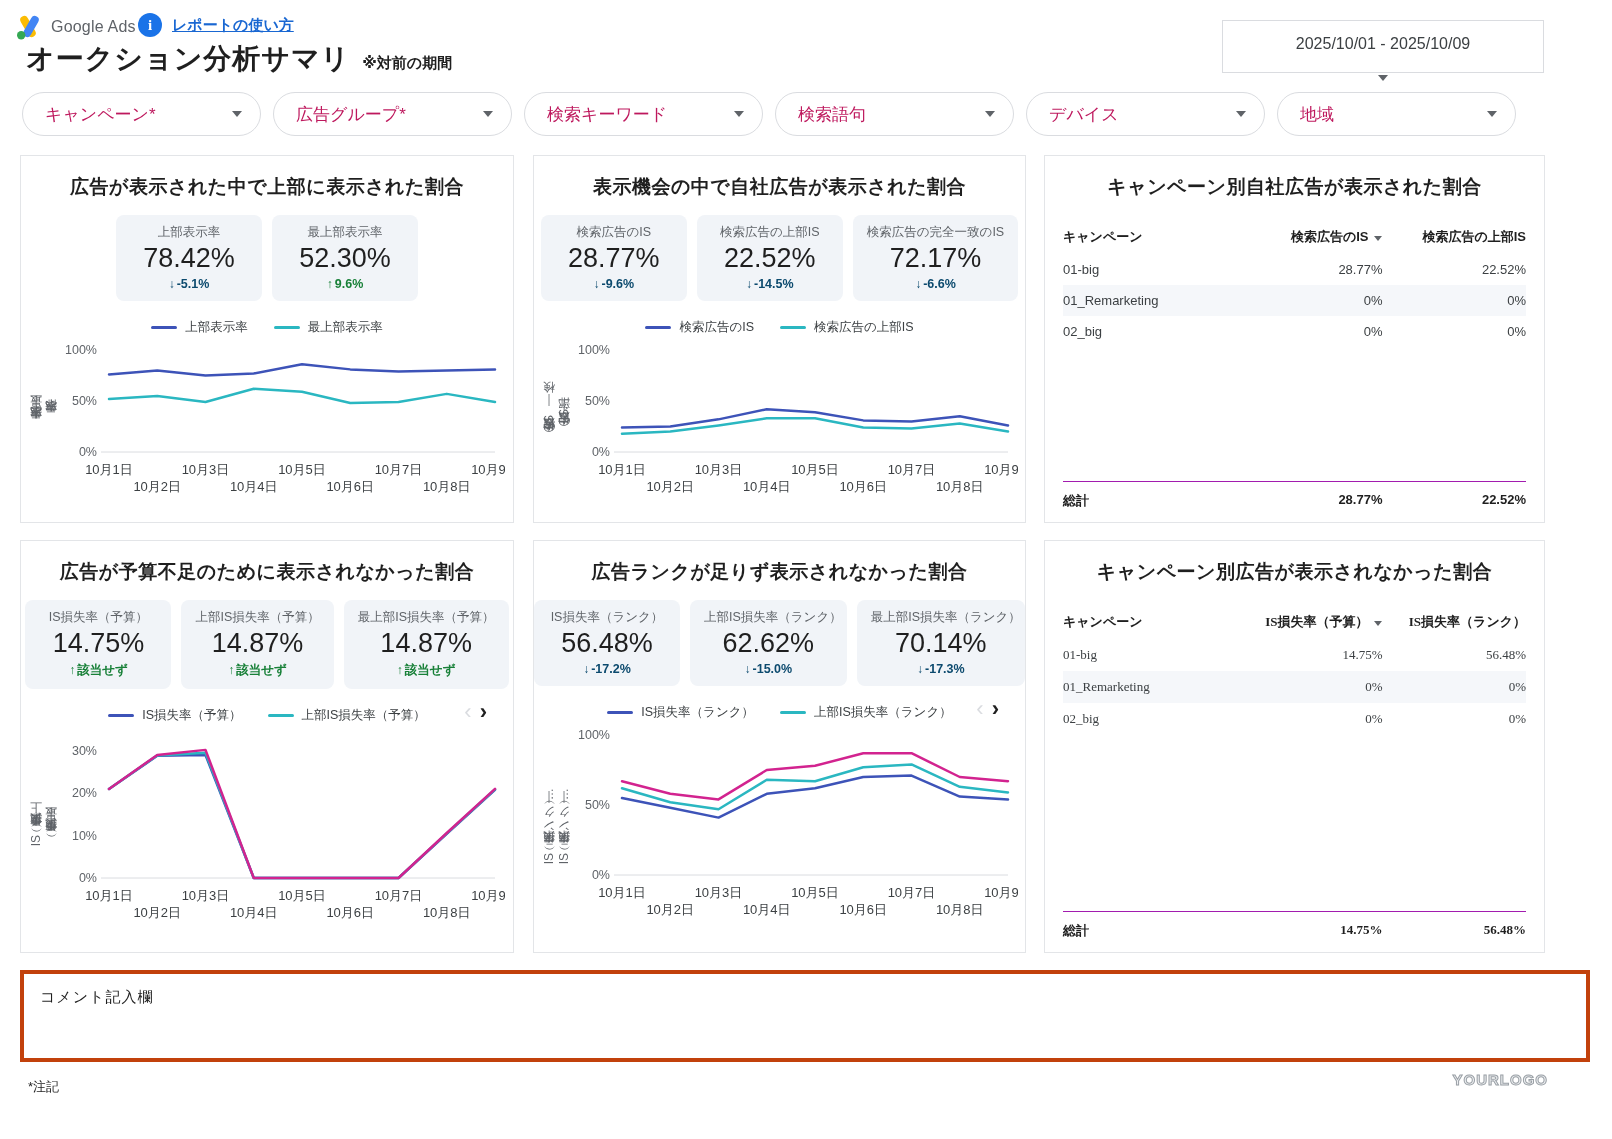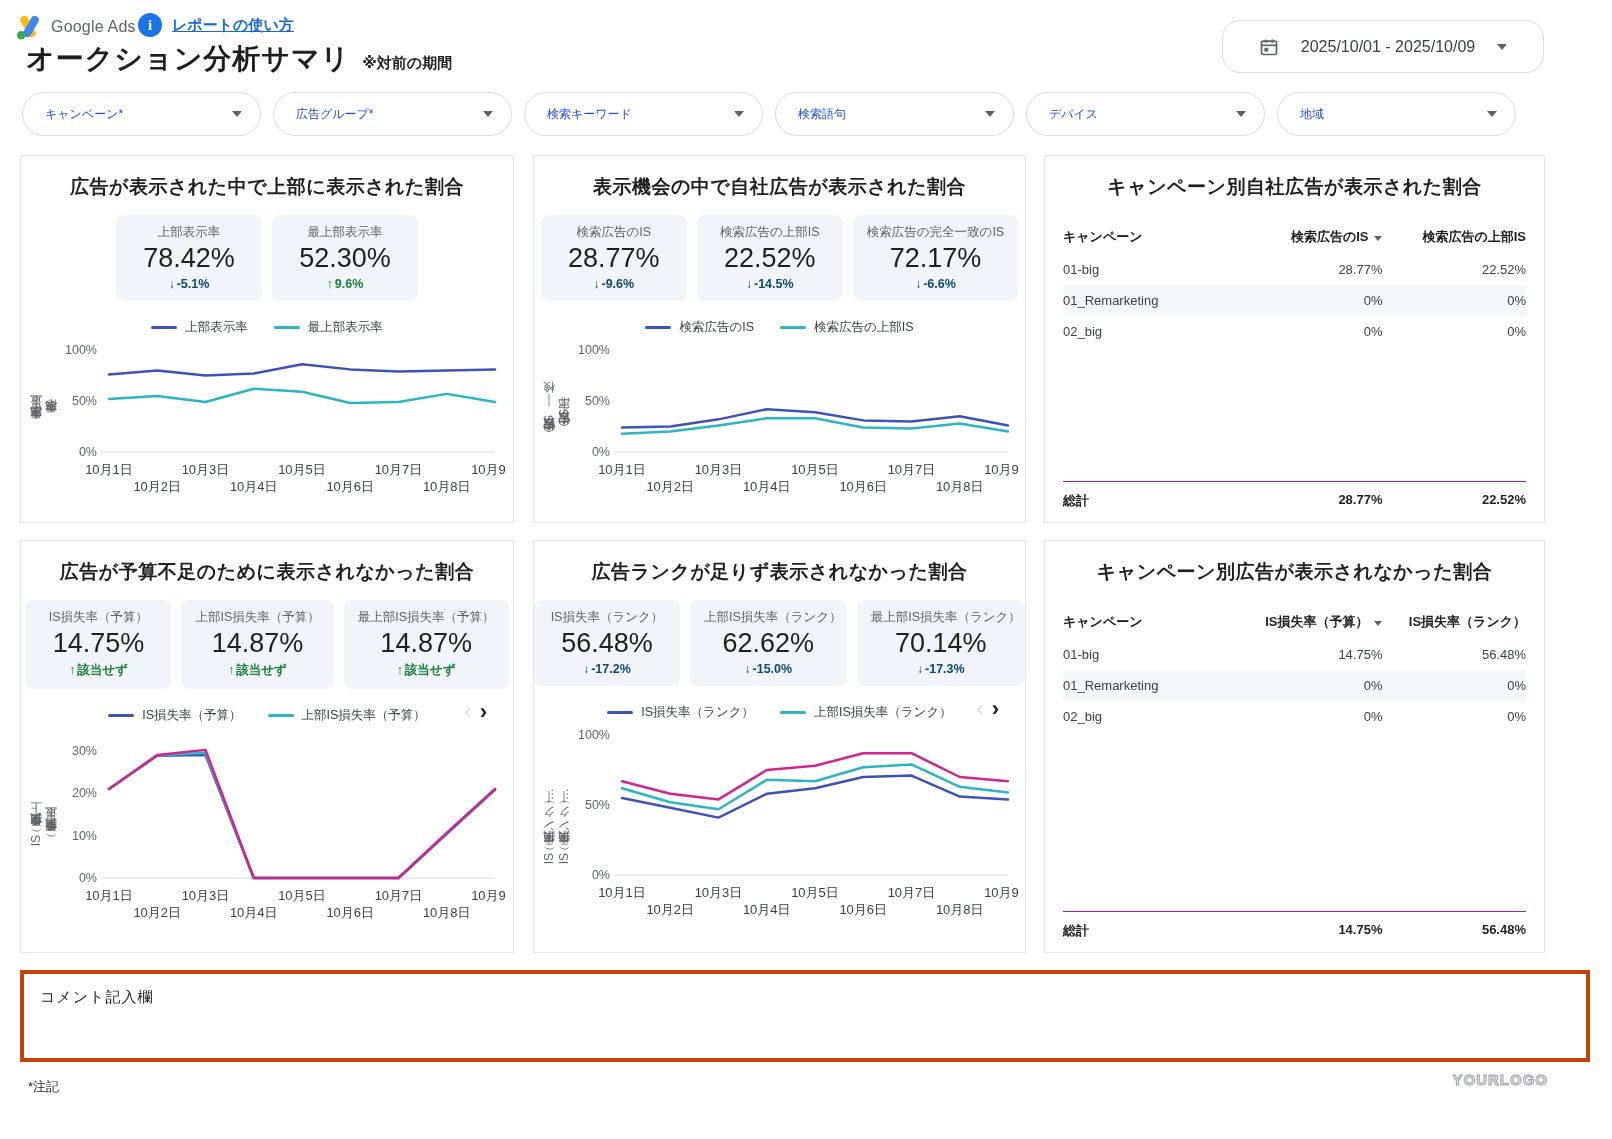--- a/index.html
+++ b/index.html
@@ -8,37 +8,37 @@
 
   
   .logo-group{position:absolute;left:14px;top:13px;display:flex;align-items:center;gap:7px;}
   .logo-text{font-size:16px;color:#5f6368;letter-spacing:.2px;}
   .help{position:absolute;left:138px;top:13px;display:flex;align-items:center;gap:10px;}
   .info-icon{width:24px;height:24px;border-radius:50%;background:#1a73e8;color:#fff;display:flex;align-items:center;justify-content:center;font-family:"Liberation Serif",serif;font-weight:bold;font-size:15px;}
   .help-link{font-size:15px;font-weight:bold;color:#1967d2;text-decoration:underline;cursor:pointer;}
   .title-row{position:absolute;left:26px;top:40px;display:flex;align-items:flex-end;gap:12px;}
   .page-title{margin:0;font-size:28px;font-weight:bold;color:#1f1f1f;letter-spacing:1px;}
   .title-note{font-size:15px;font-weight:bold;color:#1f1f1f;padding-bottom:5px;}
-  .date-pill{position:absolute;left:1222px;top:20px;width:322px;height:53px;border:1px solid #dadce0;border-radius:18px;display:flex;align-items:center;justify-content:center;gap:22px;box-sizing:border-box;cursor:pointer;background:#fff;}
+  .date-pill{position:absolute;left:1222px;top:20px;width:322px;height:53px;border:1px solid #dadce0;border-radius:0;display:flex;align-items:center;justify-content:center;gap:22px;box-sizing:border-box;cursor:pointer;background:#fff;flex-direction:column;}
   .date-text{font-size:16px;color:#3c4043;}
   .caret{width:0;height:0;border-left:5px solid transparent;border-right:5px solid transparent;border-top:6px solid #5f6368;}
 
   
   .filters{position:absolute;left:22px;top:92px;width:1494px;display:flex;gap:12px;}
   .pill{flex:1;height:44px;border:1px solid #dadce0;border-radius:22px;display:flex;align-items:center;justify-content:space-between;padding:0 18px 0 22px;box-sizing:border-box;cursor:pointer;background:#fff;}
-  .pill-label{font-size:12px;color:#1d4ed8;}
+  .pill-label{font-size:17px;color:#be185d;}
 
   
   .panel{position:absolute;background:#fff;border:1px solid #e3e5e8;box-sizing:border-box;}
   .p1{left:20px;top:155px;width:494px;height:368px;}
   .p2{left:533px;top:155px;width:493px;height:368px;}
   .p3{left:1044px;top:155px;width:501px;height:368px;}
   .p4{left:20px;top:540px;width:494px;height:413px;}
   .p5{left:533px;top:540px;width:493px;height:413px;}
-  .p6{left:1044px;top:540px;width:501px;height:413px;}
+  .p6{left:1044px;top:540px;width:501px;height:413px;font-family:Liberation Serif, serif;}
   .panel-title{margin:18px 8px 0;font-size:19px;font-weight:bold;color:#1f1f1f;text-align:center;letter-spacing:.5px;}
 
   .cards{display:flex;justify-content:center;gap:10px;margin-top:15px;}
   .card{background:#f1f4f8;border-radius:8px;padding:9px 14px 10px;text-align:center;min-width:118px;}
   .card-label{font-size:12.5px;color:#5f6368;white-space:nowrap;}
   .card-value{font-size:27px;color:#1f1f1f;margin-top:2px;}
   .delta{font-size:12.5px;font-weight:bold;margin-top:3px;}
   .delta .arrow{margin-right:2px;font-size:12px;}
   .delta-down{color:#0c4a6e;}
   .delta-up{color:#188038;}

